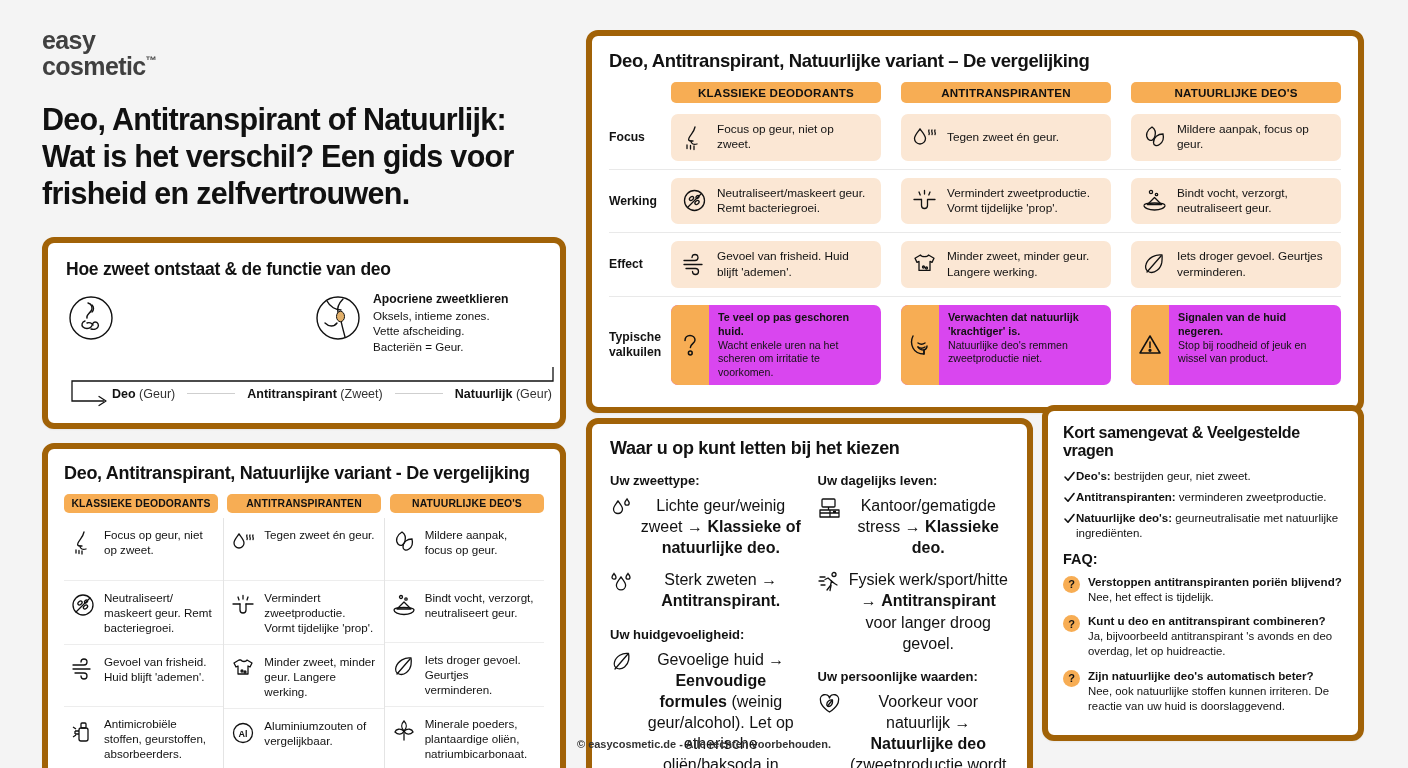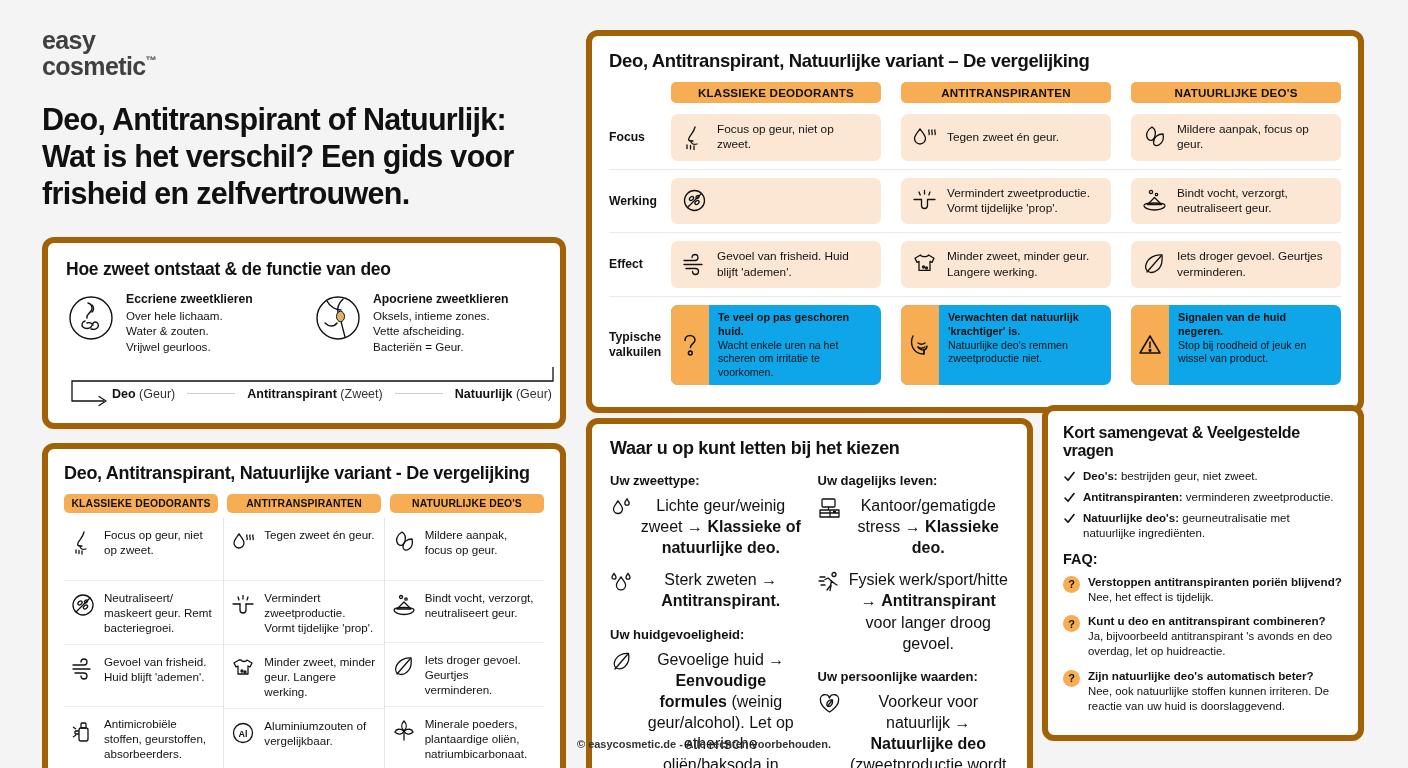--- a/index.html
+++ b/index.html
@@ -107,21 +107,21 @@
   .cmp-box {
     background: #fbe7d4; border-radius: 7px;
     display: flex; gap: 9px; align-items: center;
     padding: 8px 10px; min-height: 46px;
   }
   .cmp-ico { width: 27px; height: 27px; flex: 0 0 27px; }
   .cmp-txt { font-size: 11.8px; line-height: 1.3; }
 
   
   .pit-box {
-    background: #0ea5e9; border-radius: 7px; overflow: hidden;
+    background: #d946ef; border-radius: 7px; overflow: hidden;
     display: flex; align-items: stretch; min-height: 52px;
   }
   .pit-ico-wrap {
     background: #f7ad54; flex: 0 0 38px;
     display: flex; align-items: center; justify-content: center;
   }
   .pit-ico { width: 24px; height: 26px; }
   .pit-txt { font-size: 10.6px; line-height: 1.28; padding: 6px 8px 6px 9px; }
   .pit-txt b { font-size: 10.8px; }
 
@@ -139,21 +139,21 @@
   .choose-ico { width: 23px; height: 23px; flex: 0 0 23px; margin-top: 1px; }
   .choose-txt { font-size: 16px; line-height: 1.32; text-align: center; }
   .choose-txt b { font-weight: 700; }
 
   
   .faq-card {
     position: absolute; left: 1042px; top: 405px;
     width: 322px; padding: 13px 15px 12px 15px;
   }
   .faq-title { font-size: 16px; font-weight: 700; letter-spacing: -.35px; margin-bottom: 9px; }
-  .sum-item { display: flex; gap: 7px; margin-bottom: 6px; font-size: 11.5px; line-height: 1.3; }
+  .sum-item { display: flex; margin-bottom: 6px; font-size: 11.5px; line-height: 1.3; }
   .check { flex: 0 0 13px; width: 13px; height: 13px; margin-top: 1px; }
   .faq-label { font-size: 14.5px; font-weight: 700; margin: 10px 0 8px 0; }
   .faq-item { display: flex; gap: 8px; margin-bottom: 10px; }
   .qmark {
     flex: 0 0 17px; width: 17px; height: 17px; border-radius: 50%;
     background: #f7ad54; color: #111; font-size: 11px; font-weight: 700;
     display: flex; align-items: center; justify-content: center; margin-top: 1px;
   }
   .faq-q { font-size: 11.6px; font-weight: 700; line-height: 1.28; }
   .faq-a { font-size: 11.4px; line-height: 1.3; }
@@ -187,26 +187,20 @@
         <div class="gland">
           <span class="gland-ico">
             <svg viewBox="0 0 50 50" width="50" height="50" fill="none" stroke="#111" stroke-width="1.4">
               <circle cx="25" cy="25" r="21"></circle>
               <path d="M22 10c4 1 5 5 3 8s-5 4-4 7" stroke-linecap="round"></path>
               <path d="M19 28c-3 1-4 4-2 6s6 2 8 0 1-5 4-5 4 3 3 5-4 3-7 2" stroke-linecap="round"></path>
               <path d="M21 30c2-1 5 0 6 2" stroke-linecap="round"></path>
               <path d="M26 12c2 2 2 5 0 7" stroke-linecap="round"></path>
             </svg>
           </span>
-          <div class="gland-txt">
-            <b>Eccriene zweetklieren</b>
-            <div>Over hele lichaam.</div>
-            <div>Water &amp; zouten.</div>
-            <div>Vrijwel geurloos.</div>
-          </div>
         </div>
 
         <div class="gland">
           <span class="gland-ico">
             <svg viewBox="0 0 50 50" width="50" height="50" fill="none" stroke="#111" stroke-width="1.4">
               <circle cx="25" cy="25" r="21"></circle>
               <path d="M14 8c3 6 9 9 14 9" stroke-linecap="round"></path>
               <path d="M30 6c-5 5-6 10-5 14" stroke-linecap="round"></path>
               <path d="M12 30c4 4 9 4 12 0" stroke-linecap="round"></path>
               <path d="M27 22c1 8 3 14 5 22" stroke-linecap="round"></path>
@@ -435,20 +429,21 @@
         <div class="cmp-box">
           <span class="cmp-ico">
             <svg viewBox="0 0 27 27" width="27" height="27" fill="none" stroke="#111" stroke-width="1.3">
               <circle cx="13.5" cy="13.5" r="10"></circle>
               <line x1="6.5" y1="20.5" x2="20.5" y2="6.5" stroke-linecap="round"></line>
               <ellipse cx="10.5" cy="11.5" rx="2.4" ry="1.6" transform="rotate(-40 10.5 11.5)"></ellipse>
               <ellipse cx="16" cy="15.5" rx="2.4" ry="1.6" transform="rotate(-40 16 15.5)"></ellipse>
               <ellipse cx="16.5" cy="10" rx="1.8" ry="1.2" transform="rotate(-40 16.5 10)"></ellipse>
             </svg>
           </span>
+          <span class="cmp-txt">Neutraliseert/maskeert geur. Remt bacteriegroei.</span>
         </div>
         <div class="cmp-box">
           <span class="cmp-ico">
             <svg viewBox="0 0 27 27" width="27" height="27" fill="none" stroke="#111" stroke-width="1.3" stroke-linecap="round">
               <path d="M8 5l1.2 3M13.5 3.5v3.5M19 5l-1.2 3"></path>
               <path d="M3 12.5h7.5M17 12.5h7"></path>
               <path d="M10.5 12.5v6a3 3 0 0 0 6 0v-6"></path>
             </svg>
           </span>
           <span class="cmp-txt">Vermindert zweetproductie. Vormt tijdelijke 'prop'.</span>

